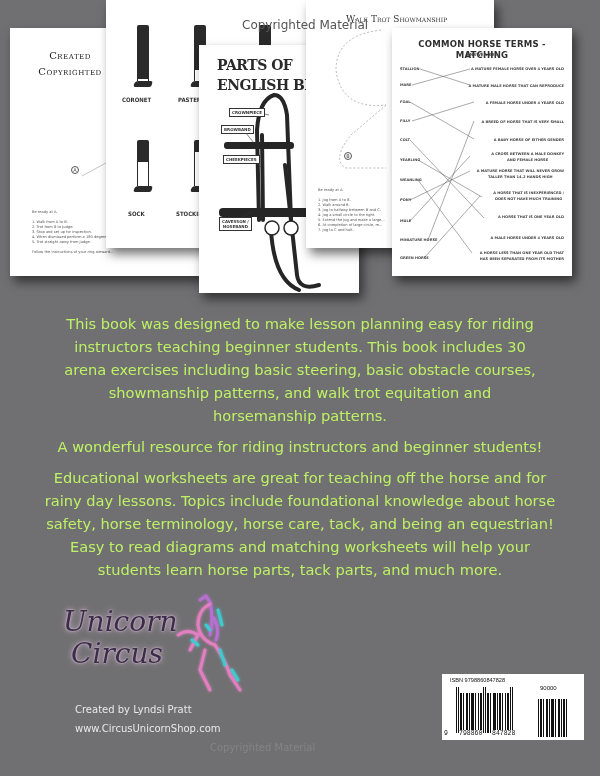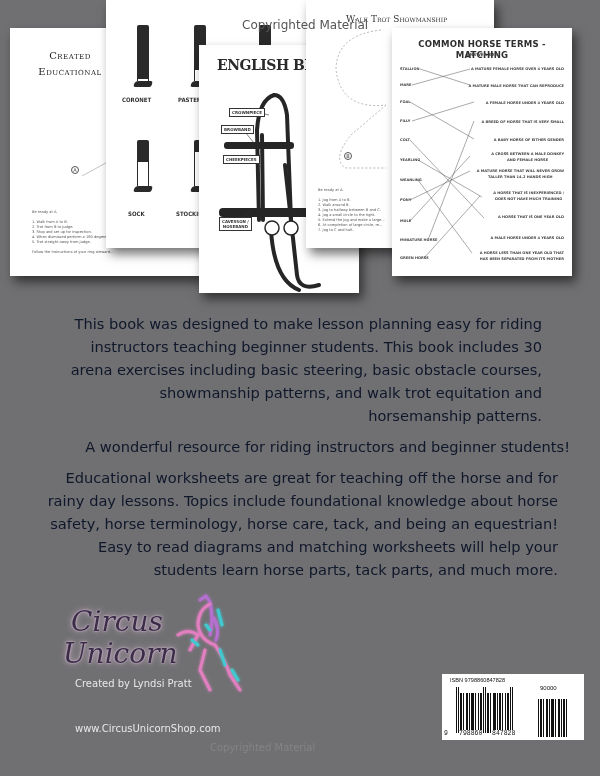--- a/index.html
+++ b/index.html
@@ -67,21 +67,21 @@
     font-size: 4.2px; font-weight: bold; color: #444;
   }
   .term { position: absolute; left: 8px; font-size: 3.6px; font-weight: bold; color: #444; white-space: nowrap; }
   .definition { position: absolute; right: 8px; font-size: 3.6px; font-weight: bold; color: #444; text-align: center; white-space: nowrap; line-height: 6px; }
 
   .watermark {
     position: absolute; color: rgba(90,90,90,0.8); font-size: 11px; white-space: nowrap;
   }
 
   
-  .description { position: absolute; left: 30px; top: 312px; width: 540px; text-align: right; color: #0f172a; }
+  .description { position: absolute; left: 30px; top: 312px; width: 540px; text-align: center; color: #bef264; }
   .description p { font-size: 14.6px; line-height: 23px; margin-bottom: 8px; }
 
   
   .logo { position: absolute; left: 55px; top: 590px; width: 200px; height: 110px; }
   .logo-text {
     position: absolute; left: 8px; top: 16px;
     font-family: "DejaVu Serif", serif; font-style: italic; font-size: 28px; line-height: 32px;
     color: #3b2c48; text-shadow: 0 0 6px rgba(240,200,235,0.85), 0 0 2px #f0d8ee;
   }
   .unicorn { position: absolute; left: 115px; top: 0; width: 80px; height: 110px; }
@@ -97,21 +97,21 @@
   .digits { position: absolute; font-family: "Liberation Mono", monospace; font-size: 6.5px; color: #111; background: #fff; white-space: nowrap; }
 </style>
 </head>
 <body>
 
 <div class="cover">
 
   <div class="sheet" id="sheet-showmanship">
     <div class="title">
       <div>Created</div>
-      <div>Educational</div>
+      <div>Copyrighted</div>
     </div>
     <svg style="position:absolute;left:0;top:0" width="200" height="248">
       <line x1="72" y1="148" x2="105" y2="130" stroke="#aaa" stroke-width="0.7"></line>
     </svg>
     <div class="marker-circle" style="left:61px;top:138px">A</div>
     <div class="small-text" style="left:22px;top:182px">Be ready at A.</div>
     <div class="small-text" style="left:22px;top:192px">1. Walk from A to B.</div>
     <div class="small-text" style="left:22px;top:197px">2. Trot from B to Judge.</div>
     <div class="small-text" style="left:22px;top:202px">3. Stop and set up for inspection.</div>
     <div class="small-text" style="left:22px;top:207px">4. When dismissed perform a 180 degree...</div>
@@ -149,20 +149,21 @@
     <div class="leg-label" style="left:70px;top:210px">STOCKING</div>
 
     <div class="leg" style="left:150px;top:25px">
       <div class="shaft" style="height:20px"></div>
     </div>
 
   </div>
 
   <div class="sheet" id="sheet-bridle">
     <div class="title">
+      <div>PARTS OF</div>
       <div>ENGLISH BRIDLE</div>
     </div>
     <svg style="position:absolute;left:0;top:0" width="160" height="248">
       <g fill="none" stroke="#262626" stroke-width="4" stroke-linecap="round">
         <path d="M60 175 L58 85 Q60 55 75 50 Q85 50 88 70 L92 175"></path>
         <path d="M64 175 L63 90"></path>
         <path d="M86 120 L98 230 Q100 246 120 240"></path>
         <path d="M72 185 Q75 235 100 245"></path>
       </g>
       <rect x="25" y="97" width="70" height="7" rx="3" fill="#262626"></rect>
@@ -262,22 +263,22 @@
   <div class="watermark" style="left:242px;top:18px;font-size:12px;color:#555">Copyrighted Material</div>
 
   <div class="description">
     <p style="padding:0 28px">This book was designed to make lesson planning easy for riding instructors teaching beginner students. This book includes 30 arena exercises including basic steering, basic obstacle courses, showmanship patterns, and walk trot equitation and horsemanship patterns.</p>
     <p>A wonderful resource for riding instructors and beginner students!</p>
     <p style="padding:0 12px">Educational worksheets are great for teaching off the horse and for rainy day lessons. Topics include foundational knowledge about horse safety, horse terminology, horse care, tack, and being an equestrian! Easy to read diagrams and matching worksheets will help your students learn horse parts, tack parts, and much more.</p>
   </div>
 
   <div class="logo">
     <div class="logo-text">
+      <div>Unicorn</div>
       <div style="padding-left:8px">Circus</div>
-      <div>Unicorn</div>
     </div>
     <svg class="unicorn" viewBox="0 0 80 110">
       <defs>
         <filter id="glow">
             <feGaussianBlur stdDeviation="1.6" result="b"></feGaussianBlur>
             <feMerge>
               <feMergeNode in="b"></feMergeNode>
               <feMergeNode in="SourceGraphic"></feMergeNode>
             </feMerge>
           </filter>
@@ -288,21 +289,21 @@
         <path d="M8 45 Q18 38 28 45 L20 60" stroke="#e27fc0"></path>
         <path d="M45 55 Q55 70 60 85 L70 100" stroke="#e27fc0"></path>
         <path d="M35 60 L30 80 L40 100" stroke="#e27fc0"></path>
         <path d="M48 20 L52 35 M50 60 L55 75 M62 80 L68 90" stroke="#3fc9cf"></path>
         <path d="M22 50 L28 55 M36 35 L40 40" stroke="#3fc9cf"></path>
         <path d="M44 28 Q50 40 46 50" stroke="#b66fd0"></path>
       </g>
     </svg>
   </div>
 
-  <div class="credit" style="top:678px">Created by Lyndsi Pratt</div>
+  <div class="credit" style="top:704px">Created by Lyndsi Pratt</div>
   <div class="credit" style="top:723px">www.CircusUnicornShop.com</div>
 
   <div class="watermark" style="left:210px;top:742px;color:#848486;font-size:10px">Copyrighted Material</div>
 
   <div class="barcode-box">
     <div class="isbn-label">ISBN 9798860847828</div>
     <div class="price-label">90000</div>
     <div class="bars" id="main-bars" style="left:14px;top:13px;width:68px;height:46px">
         <div class="bar" style="width: 1px; margin-right: 1px; height: 100%;"></div>
         <div class="bar" style="width: 1px; margin-right: 1px; height: 100%;"></div>

